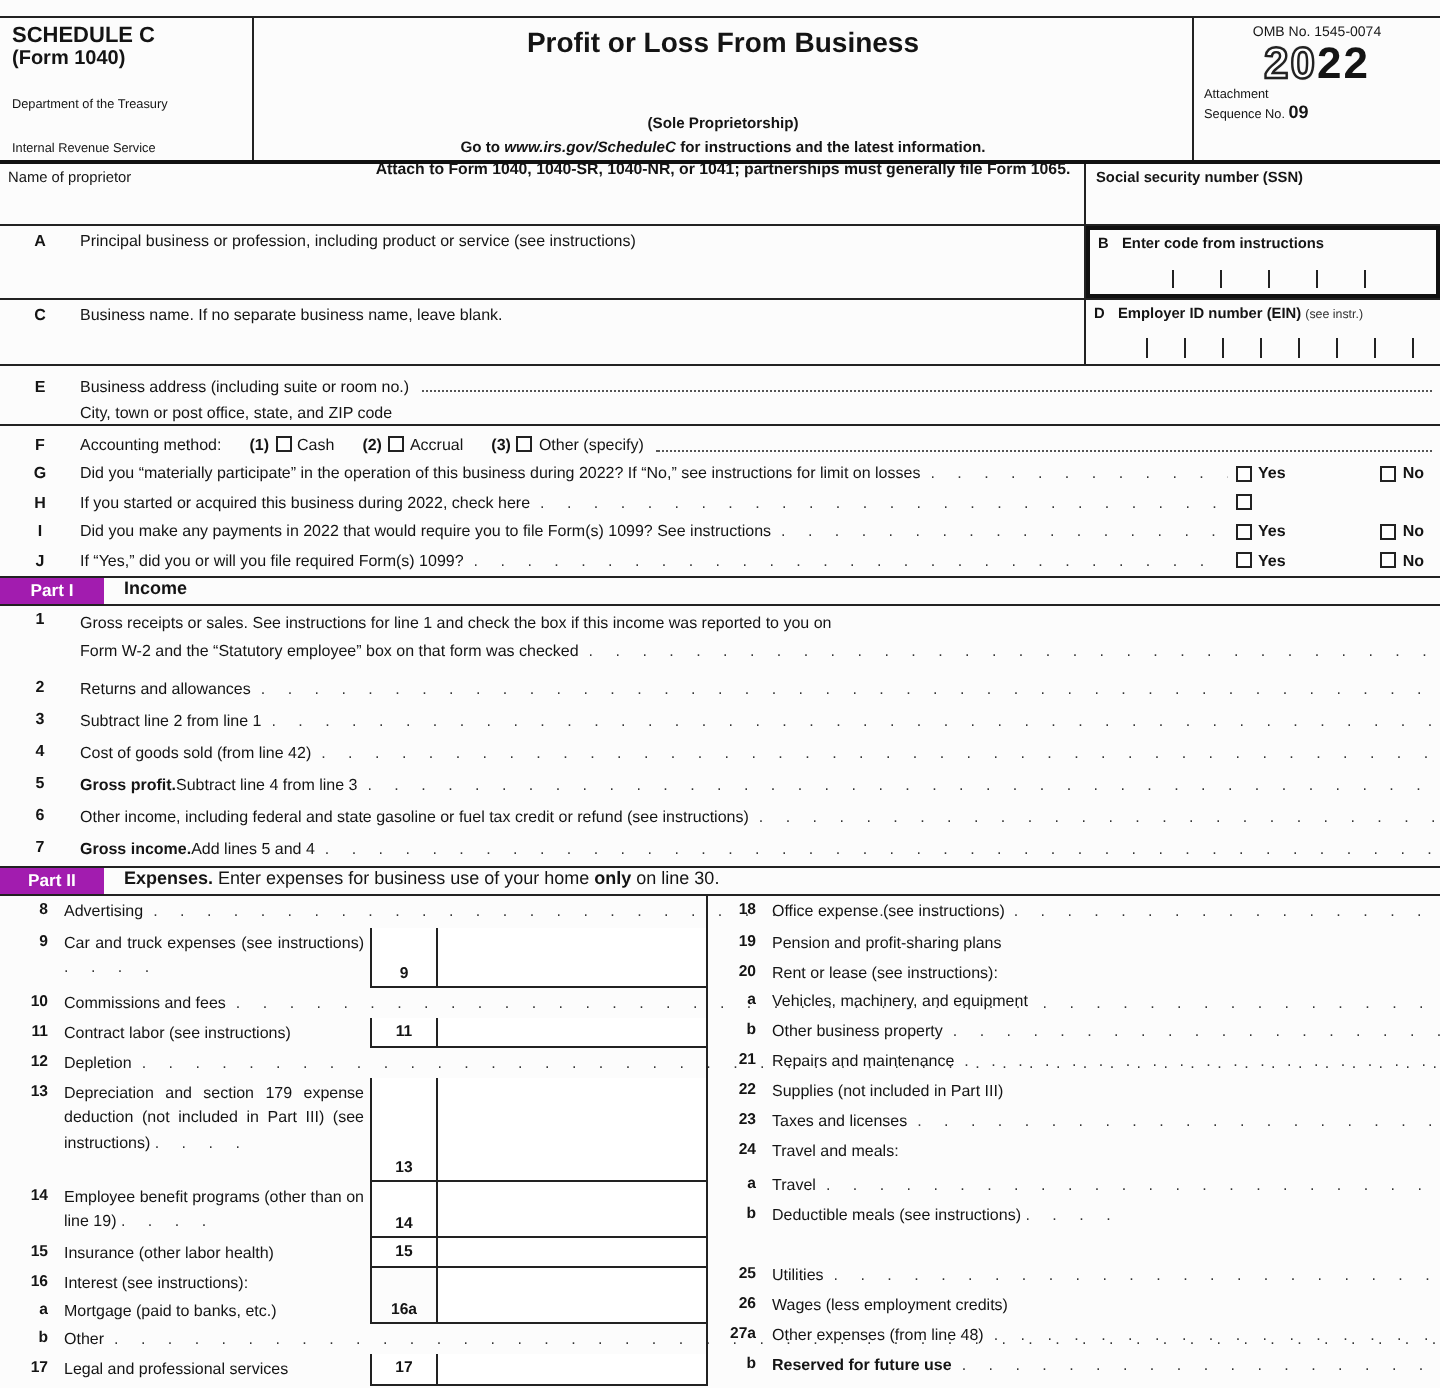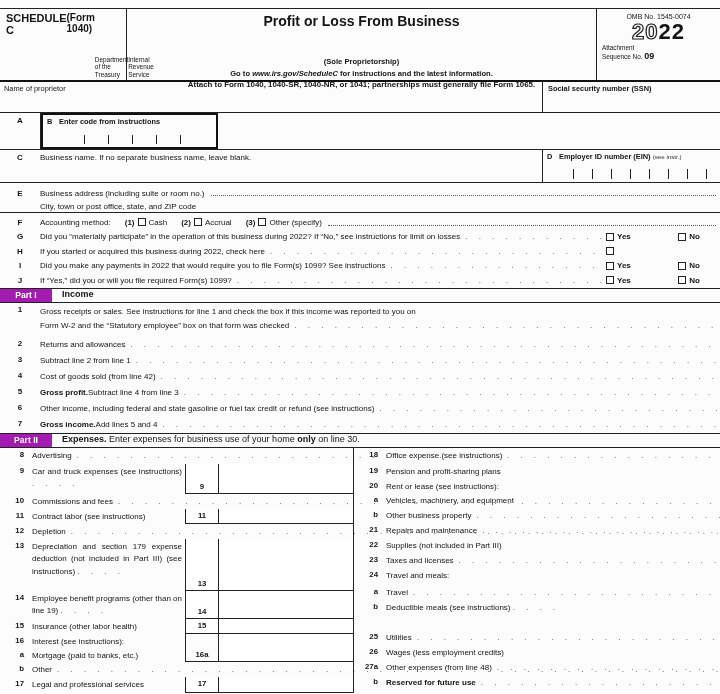--- a/index.html
+++ b/index.html
@@ -2,21 +2,21 @@
 <html><head>
 <meta charset="utf-8">
 <style>
   html,body{margin:0;padding:0;background:#e8e8e8;}
   .form{position:relative;width:720px;height:694px;background:#fcfcfc;color:#141414;
         font-family:"Liberation Sans",sans-serif;font-size:8px;overflow:hidden;box-sizing:border-box;}
   .form *{box-sizing:border-box;}
   b,.b{font-weight:bold;}
   
   .hdr{display:flex;margin-top:8px;height:74px;border-top:1px solid #222;border-bottom:2px solid #111;}
-  .hdr-left{width:127px;border-right:1px solid #222;padding:3px 2px 2px 6px;display:flex;flex-direction:row;}
+  .hdr-left{width:127px;border-right:1px solid #222;padding:3px 2px 2px 6px;display:flex;flex-direction:column;}
   .sched{font-size:11px;font-weight:bold;line-height:12px;}
   .f1040{font-size:10px;font-weight:bold;line-height:11px;}
   .dept{font-size:6.4px;line-height:7.5px;margin-top:auto;}
   .hdr-c{flex:1;text-align:center;padding-top:4px;}
   .title{font-size:14px;font-weight:bold;line-height:16px;}
   .subtitle{font-size:7.6px;font-weight:bold;line-height:9px;margin-top:28px;}
   .goto{font-size:7.6px;font-weight:bold;margin-top:3px;}
   .attach{font-size:7.9px;font-weight:bold;margin-top:2px;}
   .hdr-right{width:124px;border-left:1px solid #222;display:flex;flex-direction:column;}
   .omb{font-size:7px;text-align:center;padding-top:4px;}
@@ -47,21 +47,21 @@
   .rowE{height:30px;border-bottom:1px solid #222;padding-top:2px;}
   .eline{display:flex;align-items:flex-end;height:13px;}
   .fillline{flex:1;border-bottom:1px dotted #555;height:9px;margin:0 4px 2px 6px;}
   
   .qrows{padding-top:2px;}
   .qrow{display:flex;align-items:center;height:14.5px;font-size:8px;}
   .qlab{flex:none;}
   .dots{flex:1;overflow:hidden;white-space:nowrap;letter-spacing:4.5px;color:#333;padding-left:5px;font-size:8px;}
   .dotsi{letter-spacing:4.5px;color:#333;white-space:nowrap;}
   .cb{display:inline-block;width:8px;height:8px;border:1px solid #222;background:#fff;vertical-align:-1px;flex:none;}
-  .cluster{width:94px;display:flex;flex:none;margin:0 20px 0 4px;justify-content:space-between;}
+  .cluster{width:94px;display:flex;flex:none;margin:0 8px 0 4px;justify-content:space-between;}
   .ync{display:flex;align-items:center;gap:3px;font-weight:bold;}
   .fopt{display:flex;align-items:center;gap:3px;margin-left:14px;}
   
   .partbar{display:flex;align-items:stretch;height:15px;border-top:1px solid #222;border-bottom:1px solid #222;font-size:9px;}
   .badge{background:#a21caf;color:#fff;font-weight:bold;width:52px;flex:none;display:flex;align-items:center;justify-content:center;font-size:8.6px;}
   .ptitle{padding:0 0 0 10px;font-weight:bold;}
   .ptitle .norm{font-weight:normal;}
   
   .p1row1{display:flex;height:34px;}
   .p1no{width:40px;text-align:center;font-weight:bold;flex:none;padding-top:2px;}
@@ -74,21 +74,21 @@
   .half-l{width:353px;flex:none;}
   .half-r{flex:1;border-left:1px solid #222;}
   .prow{display:flex;}
   .pl-no{width:30px;flex:none;text-align:right;padding:2px 6px 0 0;font-weight:bold;font-size:7.8px;}
   .pl-lbl{flex:1;padding:2px 3px 0 2px;font-size:8px;line-height:12.5px;}
   .pl-lbl.jst{text-align:justify;}
   .pl-lbl.one{display:flex;align-items:flex-start;padding-top:2px;}
   .nbx{width:33px;flex:none;border-left:1px solid #222;border-bottom:1px solid #222;text-align:center;font-weight:bold;font-size:7.8px;padding-top:2px;background:#fff;}
   .amx{width:135px;flex:none;border-left:1px solid #222;border-bottom:1px solid #222;background:#fff;}
   .nbx.bot{display:flex;align-items:flex-end;justify-content:center;padding-bottom:2px;}
-  .nbcol{width:33px;flex:none;border-left:1px solid #222;border-bottom:1px solid #222;display:flex;flex-direction:row;}
+  .nbcol{width:33px;flex:none;border-left:1px solid #222;border-bottom:1px solid #222;display:flex;flex-direction:column;align-items:center;}
   .graycell{height:14px;background:#c3c3c3;border-bottom:1px solid #9a9a9a;}
   .numcell{flex:1;display:flex;align-items:flex-end;justify-content:center;font-weight:bold;font-size:7.8px;padding-bottom:2px;}
   .lblcol{flex:1;display:flex;flex-direction:column;justify-content:space-between;}
   .lblcol .sub{display:flex;}
 </style>
 </head>
 <body>
 
 <div class="form">
 
@@ -115,20 +115,21 @@
 
   <div class="row namerow">
     <div class="lab">Name of proprietor</div>
     <div class="rcol">
         <div class="ssnlab">Social security number (SSN)</div>
       </div>
   </div>
 
   <div class="row rowA">
     <div class="qletter">A</div>
+    <div class="lab">Principal business or profession, including product or service (see instructions)</div>
     <div class="rcol">
       <div class="bbox">
         <div class="bbox-lab"><span class="bl">B</span><span>Enter code from instructions</span></div>
         <div class="ticks">
           <span class="tick"></span>
             <span class="tick"></span>
             <span class="tick"></span>
             <span class="tick"></span>
             <span class="tick"></span>
         </div>

